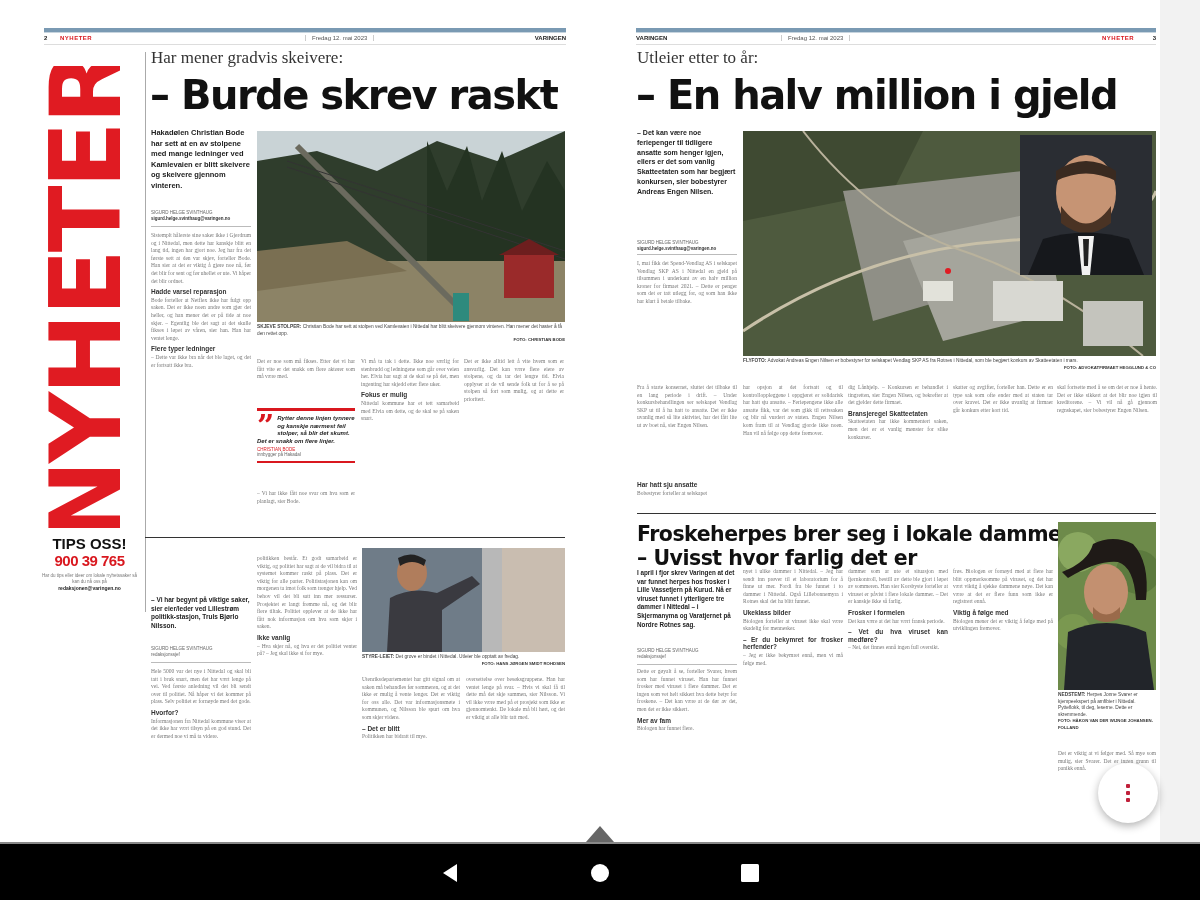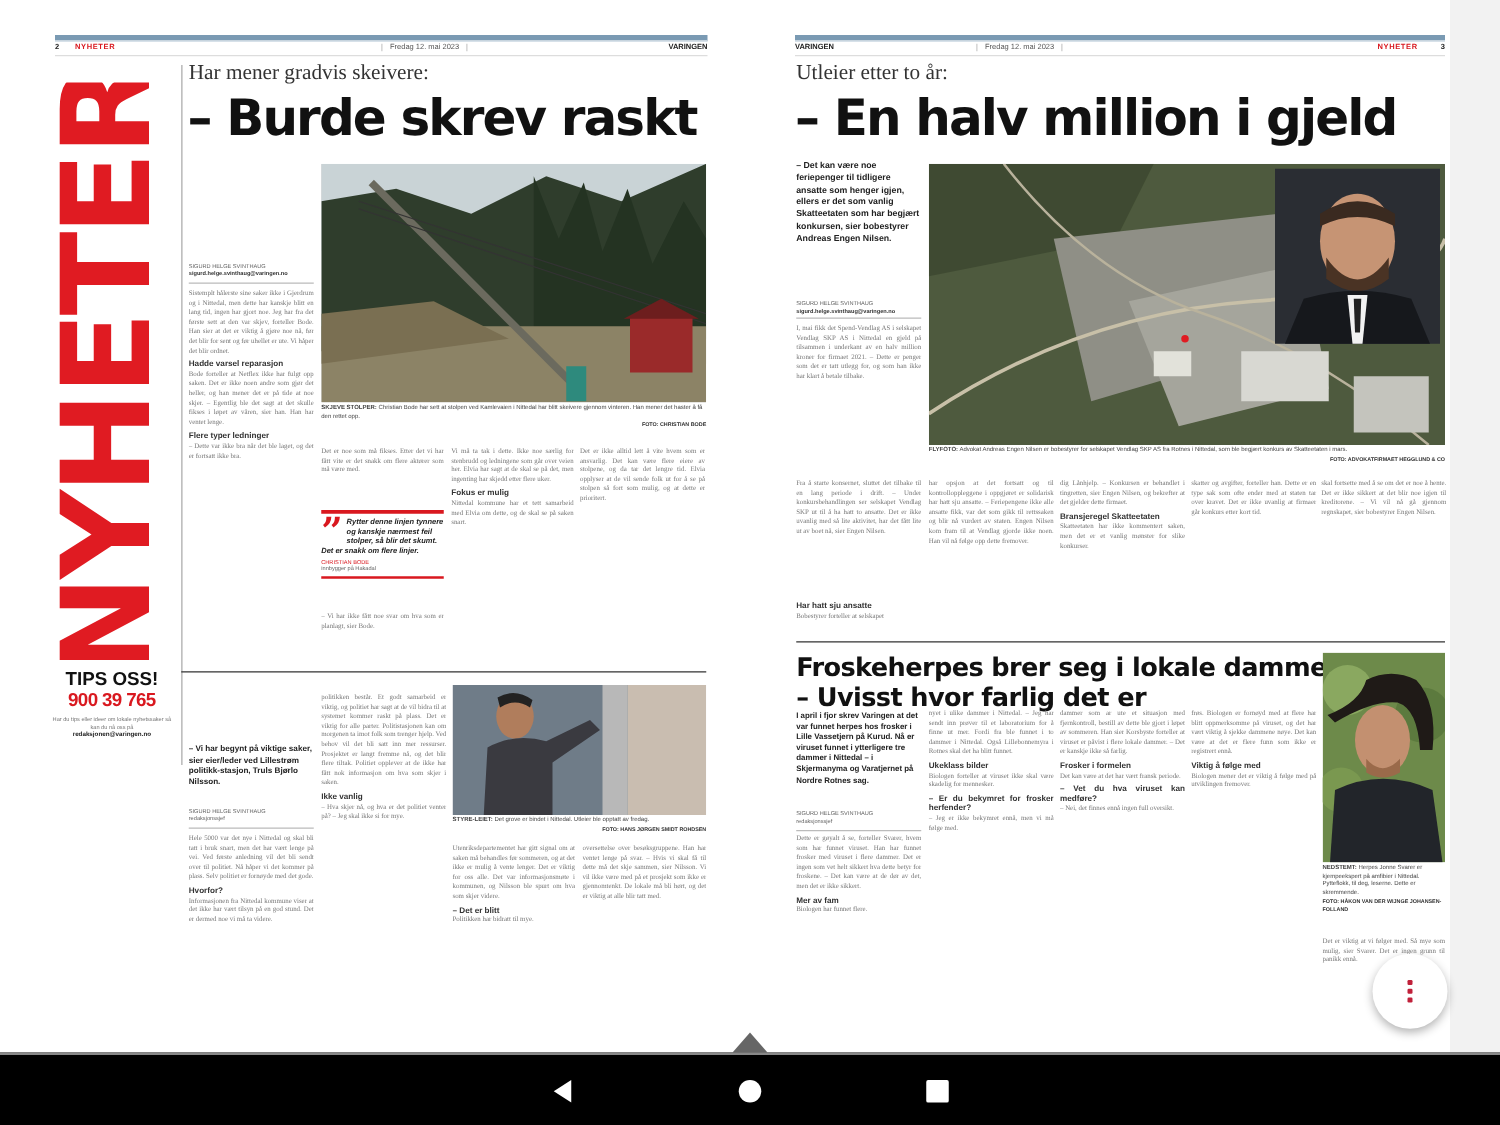--- a/index.html
+++ b/index.html
@@ -89,20 +89,21 @@
 
   <div class="tips">
     <div class="t1">TIPS OSS!</div>
     <div class="t2">900 39 765</div>
     <div class="t3">Har du tips eller ideer om lokale nyhetssaker så kan du nå oss på</div>
     <div class="t4">redaksjonen@varingen.no</div>
   </div>
 
   <div class="kicker" style="left:151px;top:48px;font-size:17px;">Har mener gradvis skeivere:</div>
   <div class="headline" style="left:150px;top:72px;font-size:40px;">– Burde skrev raskt</div>
+  <div class="lead" style="left:151px;top:128px;width:100px;">Hakadølen Christian Bode har sett at en av stolpene med mange ledninger ved Kamlevaien er blitt skeivere og skeivere gjennom vinteren.</div>
   <div class="byline" style="left:151px;top:210px;width:100px;">
     <div>SIGURD HELGE SVINTHAUG</div>
     <div style="font-weight:bold;color:#333;">sigurd.helge.svinthaug@varingen.no</div>
   </div>
   <div class="hrule" style="left:151px;top:226px;width:100px;"></div>
 
   <div class="photo" style="left:257px;top:131px;width:308px;height:191px;">
     <svg width="308" height="191" viewBox="0 0 308 191">
       <rect width="308" height="191" fill="#a7b0b0"></rect>
       <rect width="308" height="70" fill="#c9d3d6"></rect>

